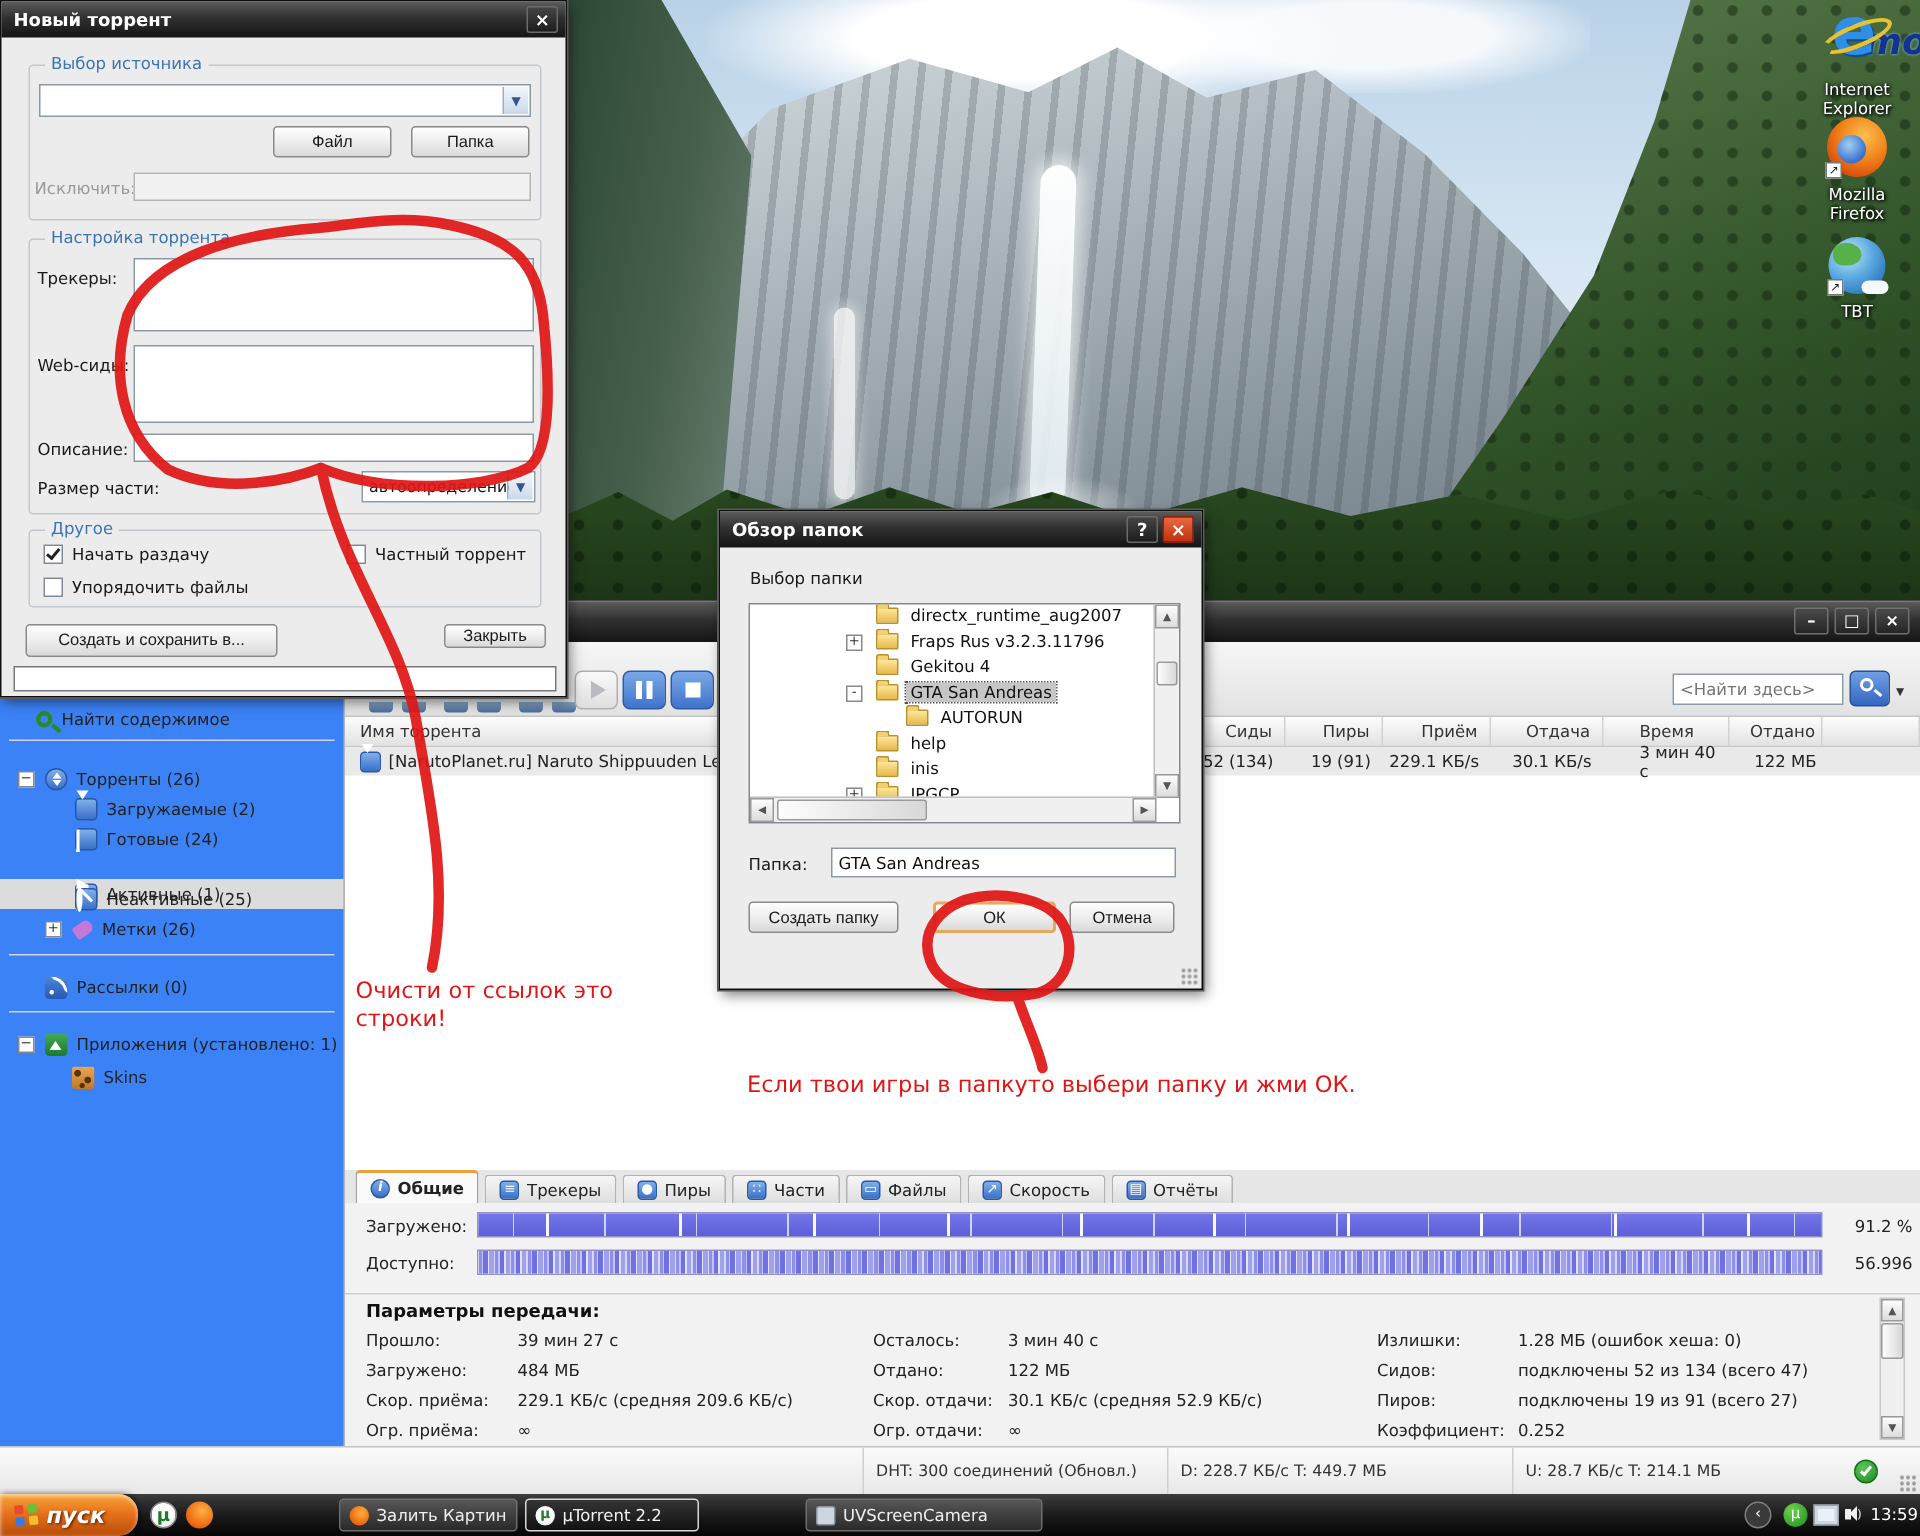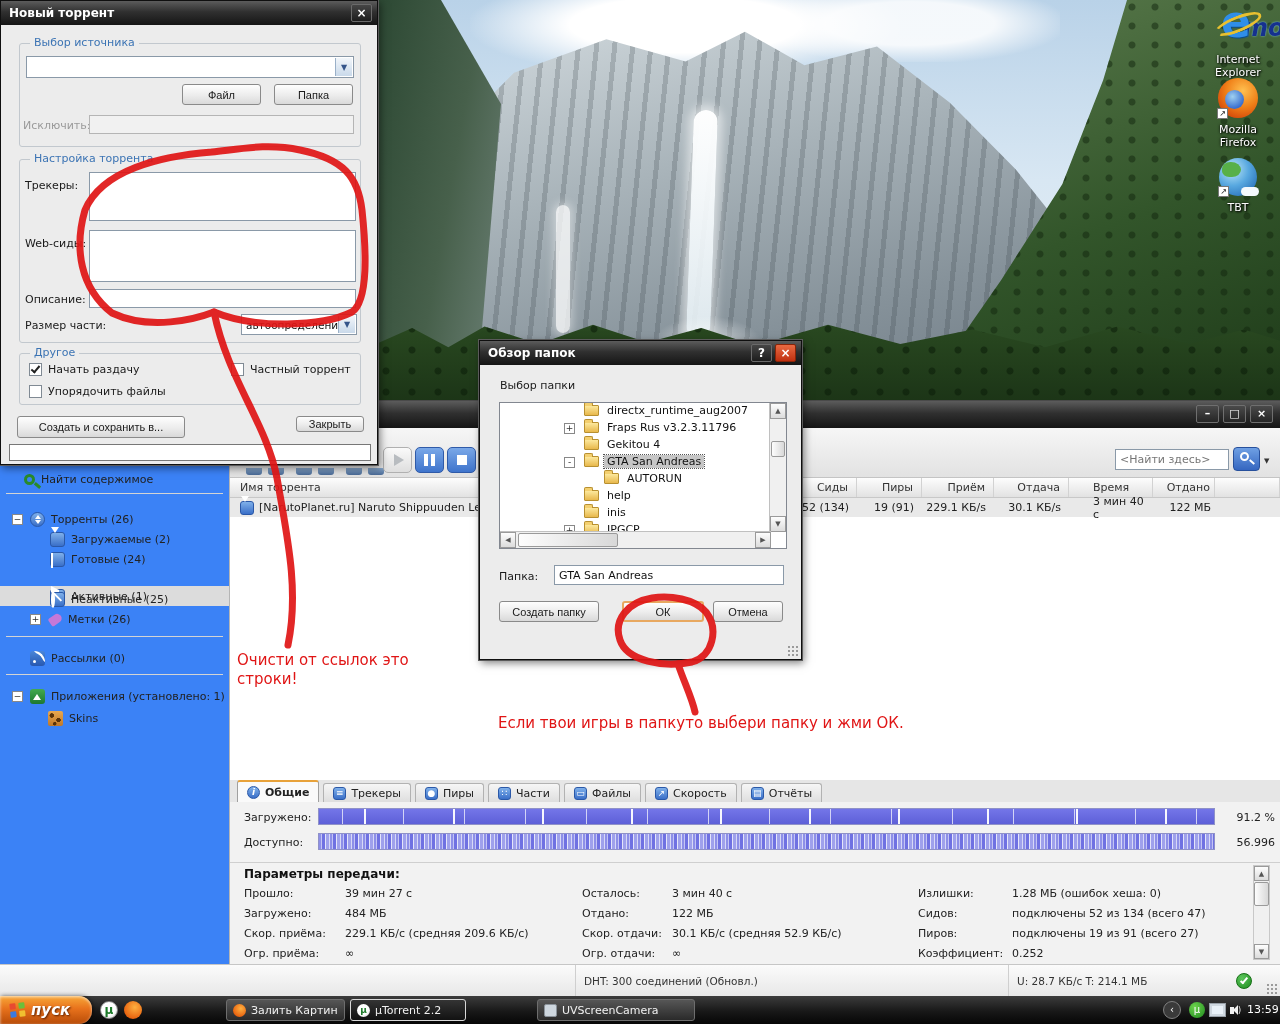--- a/index.html
+++ b/index.html
@@ -428,20 +428,21 @@
 
       <div class="vsb">
         <span class="scrollbtn up">▲</span>
         <span class="thumb th"></span>
         <span class="scrollbtn dn">▼</span>
       </div>
     </div>
 
     <div class="statusbar">
       <span class="seg" style="left:575px; width:203px;">DHT: 300 соединений (Обновл.)</span>
+      <span class="seg" style="left:778px; width:230px;">D: 228.7 КБ/с T: 449.7 МБ</span>
       <span class="seg" style="left:1008px; width:224px;">U: 28.7 КБ/с T: 214.1 МБ</span>
       <span class="okcheck">
           <i></i>
         </span>
       <span class="grip"></span>
     </div>
   </div>
 
   <div class="dialog newtorrent">
     <div class="dtitle" style="height:24px; line-height:24px; padding-left:8px;">

